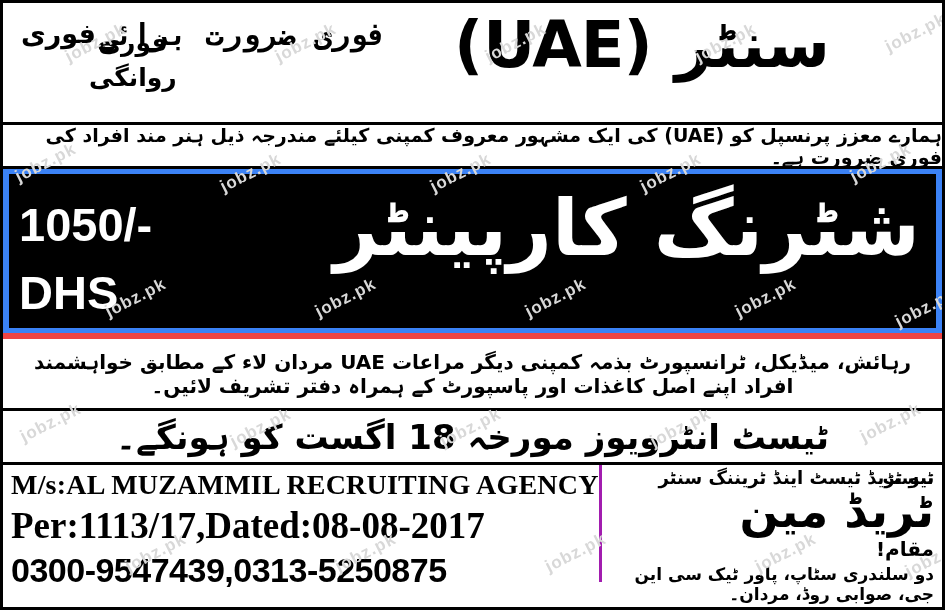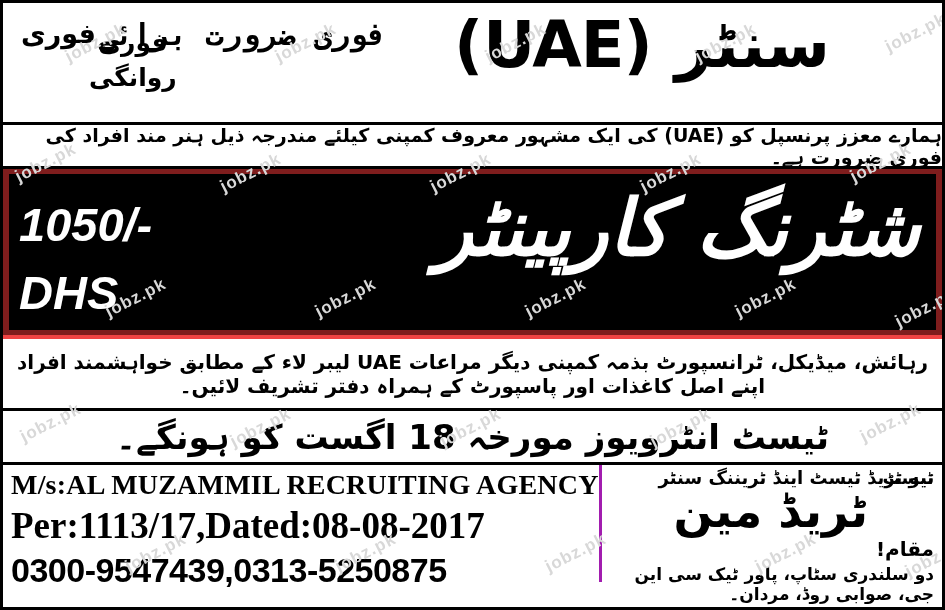--- a/index.html
+++ b/index.html
@@ -106,24 +106,23 @@
     font-weight: bold;
     direction: rtl;
     position: relative;
     z-index: 3;
   }
 
   
   .jobband {
     position: relative;
     height: 170px;
-    border-bottom: 4px solid #ef4444;
-    box-sizing: border-box;
-    background: #7f1d1d;
-    font-style: italic;
+    border-bottom: 6px solid #ef4444;
+    box-sizing: border-box;
+    background: #3b82f6;
   }
   .jobband .inner {
     position: absolute;
     left: 6px; right: 6px; top: 5px; bottom: 5px;
     background: #000;
   }
   .salary {
     position: absolute;
     left: 16px;
     top: 22px;
@@ -236,21 +235,21 @@
     direction: rtl;
     text-align: right;
     position: relative;
     z-index: 3;
   }
   .fr-trade {
     font-family: "DejaVu Sans", sans-serif;
     font-size: 46px;
     font-weight: bold;
     direction: rtl;
-    text-align: center;
+    text-align: right;
     line-height: 1.1;
     margin-top: -2px;
     position: relative;
     z-index: 3;
   }
   .fr-venue {
     font-family: "DejaVu Sans", sans-serif;
     font-size: 20px;
     font-weight: bold;
     direction: rtl;
@@ -335,21 +334,21 @@
   <div class="jobband">
     <div class="inner"></div>
     <div class="salary">
       <div>1050/-</div>
       <div>DHS</div>
     </div>
     <div class="jobtitle">شٹرنگ کارپینٹر</div>
   </div>
 
   <div class="benefits">
-    <span>رہائش، میڈیکل، ٹرانسپورٹ بذمہ کمپنی دیگر مراعات UAE لیبر لاء کے مطابق خواہشمند افراد اپنے اصل کاغذات اور پاسپورٹ کے ہمراہ دفتر تشریف لائیں۔</span>
+    <span>رہائش، میڈیکل، ٹرانسپورٹ بذمہ کمپنی دیگر مراعات UAE مردان لاء کے مطابق خواہشمند افراد اپنے اصل کاغذات اور پاسپورٹ کے ہمراہ دفتر تشریف لائیں۔</span>
   </div>
 
   <div class="intdate">
     <span>ٹیسٹ انٹرویوز مورخہ 18 اگست کو ہونگے۔</span>
   </div>
 
   <div class="footer">
     <div class="foot-left">
       <div class="agency">M/s:AL MUZAMMIL RECRUITING AGENCY</div>
       <div class="perline">Per:1113/17,Dated:08-08-2017</div>

